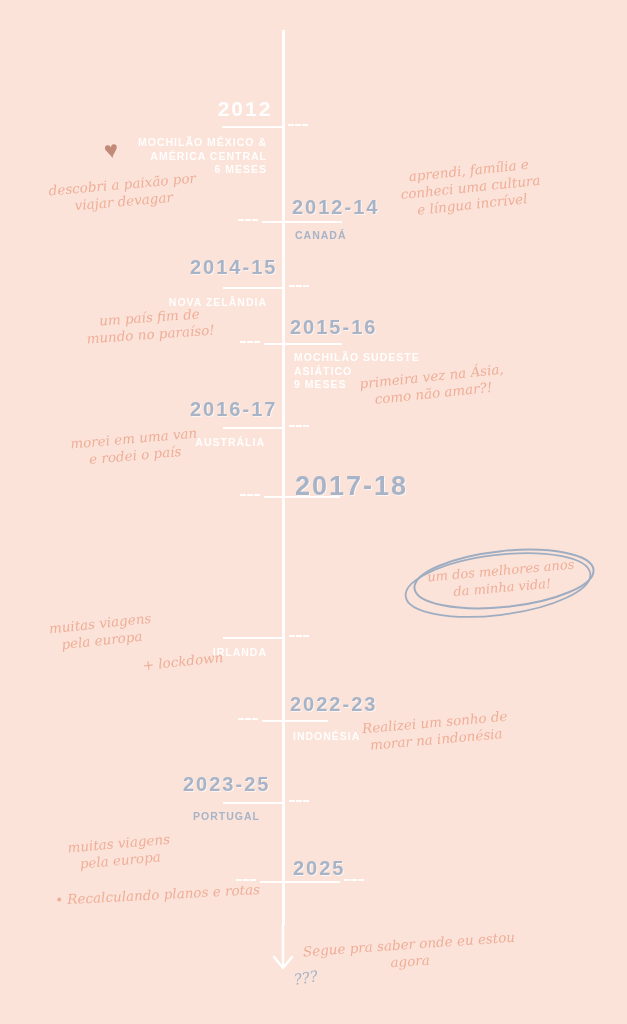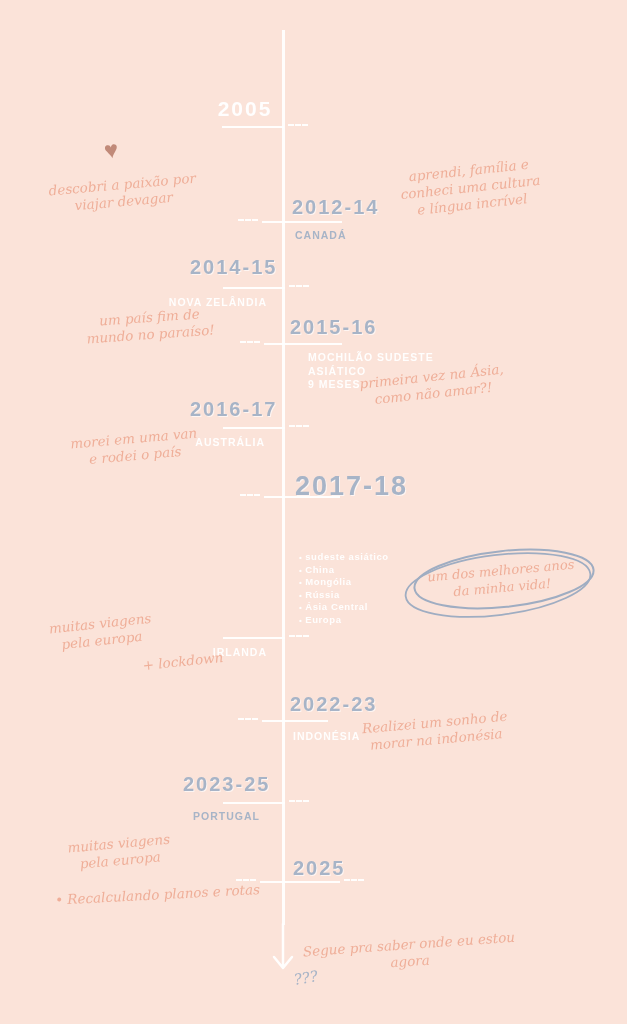--- a/index.html
+++ b/index.html
@@ -59,22 +59,27 @@
   .abs{position:absolute;}
 </style>
 </head>
 <body>
 
 <div class="canvas">
 
   <div class="vline"></div>
 
   <div class="heart" style="left:104px;top:138px">♥</div>
-  <div class="date white" style="left:195px;top:97px;width:100px;text-align:center;font-size:21px">2005</div>
+  <div class="date white" style="left:195px;top:97px;width:100px;text-align:center;font-size:21px">2012</div>
   <div class="tick dash-right" style="left:222px;top:126px;width:62px"></div>
+  <div class="label right" style="left:95px;top:136px;width:172px">
+    <div>MOCHILÃO MÉXICO &amp;</div>
+    <div>AMÉRICA CENTRAL</div>
+    <div>6 MESES</div>
+  </div>
   <div class="script" style="left:48px;top:176px;width:150px;transform:rotate(-5deg)">
     <div>descobri a paixão por</div>
     <div>viajar devagar</div>
   </div>
 
   <div class="date" style="left:292px;top:196px">2012-14</div>
   <div class="tick dash-left" style="left:262px;top:221px;width:80px"></div>
   <div class="label blue" style="left:295px;top:229px;width:120px">
     <div>CANADÁ</div>
   </div>
@@ -89,21 +94,21 @@
   <div class="label right" style="left:95px;top:296px;width:172px">
     <div>NOVA ZELÂNDIA</div>
   </div>
   <div class="script" style="left:70px;top:309px;width:160px;transform:rotate(-4deg)">
     <div>um país fim de</div>
     <div>mundo no paraíso!</div>
   </div>
 
   <div class="date" style="left:290px;top:316px">2015-16</div>
   <div class="tick dash-left" style="left:264px;top:343px;width:78px"></div>
-  <div class="label" style="left:308px;top:351px;width:170px">
+  <div class="label" style="left:294px;top:351px;width:170px">
     <div>MOCHILÃO SUDESTE</div>
     <div>ASIÁTICO</div>
     <div>9 MESES</div>
   </div>
   <div class="script" style="left:345px;top:368px;width:175px;transform:rotate(-6deg)">
     <div>primeira vez na Ásia,</div>
     <div>como não amar?!</div>
   </div>
 
   <div class="date" style="left:190px;top:398px">2016-17</div>
@@ -111,28 +116,20 @@
   <div class="label right" style="left:145px;top:436px;width:120px">
     <div>AUSTRÁLIA</div>
   </div>
   <div class="script" style="left:62px;top:430px;width:145px;transform:rotate(-5deg)">
     <div>morei em uma van</div>
     <div>e rodei o país</div>
   </div>
 
   <div class="date" style="left:295px;top:471px;font-size:27px">2017-18</div>
   <div class="tick dash-left" style="left:264px;top:496px;width:76px"></div>
-  <ul class="bullets" style="left:299px;top:551px">
-    <li>sudeste asiático</li>
-    <li>China</li>
-    <li>Mongólia</li>
-    <li>Rússia</li>
-    <li>Ásia Central</li>
-    <li>Europa</li>
-  </ul>
   <svg class="abs" style="left:402px;top:541px" width="198" height="84" viewBox="0 0 198 84">
     <ellipse cx="102" cy="38" rx="90" ry="28" transform="rotate(-6 102 38)" fill="none" stroke="#9fadc2" stroke-width="2"></ellipse>
     <ellipse cx="96" cy="44" rx="93" ry="30" transform="rotate(-7 96 44)" fill="none" stroke="#9fadc2" stroke-width="1.8"></ellipse>
   </svg>
   <div class="script" style="left:424px;top:562px;width:155px;font-size:13px;transform:rotate(-5deg)">
     <div>um dos melhores anos</div>
     <div>da minha vida!</div>
   </div>
 
   <div class="tick dash-right" style="left:223px;top:637px;width:62px"></div>

